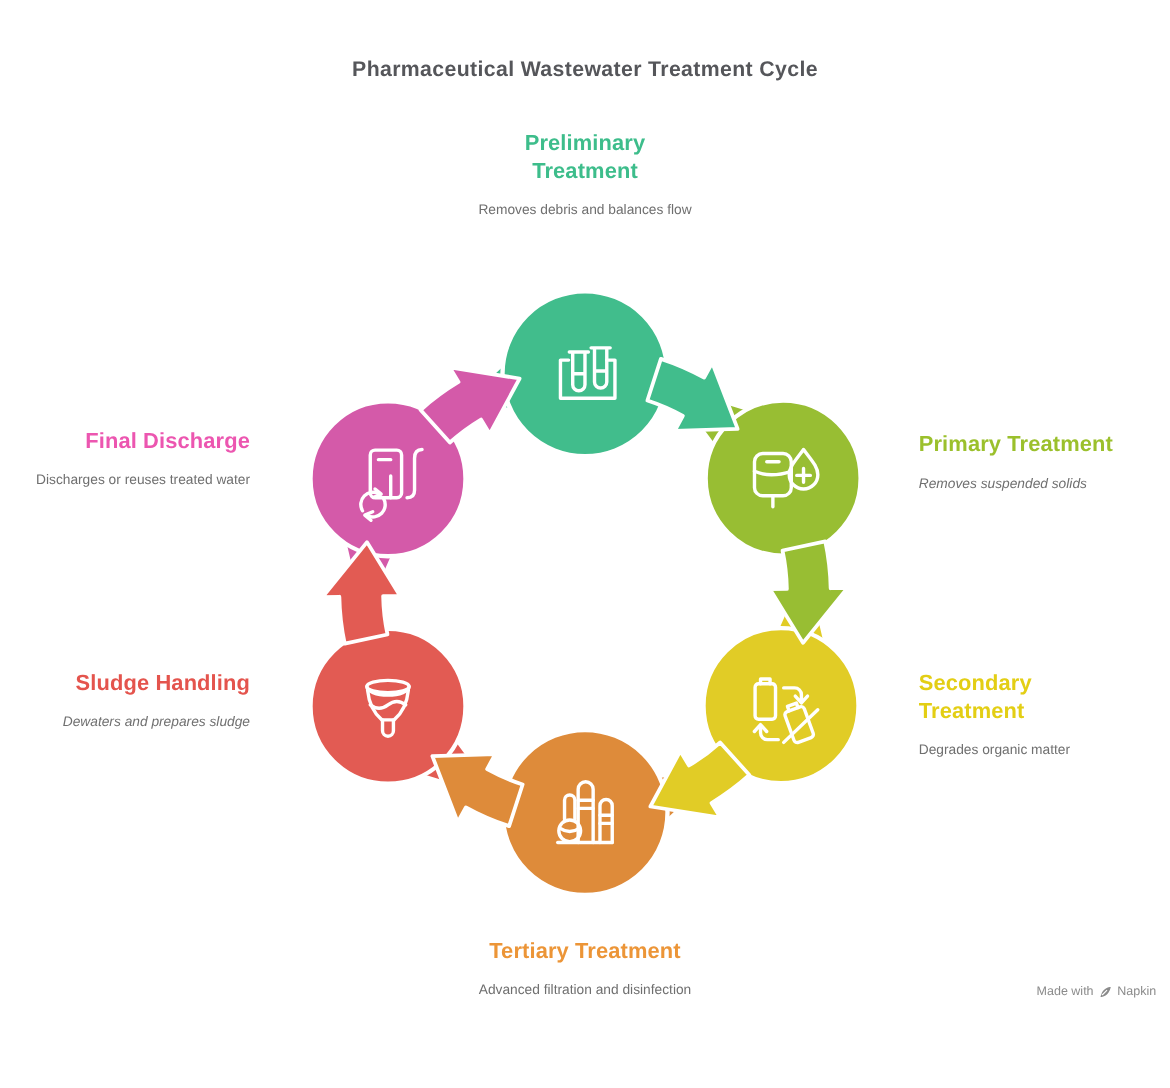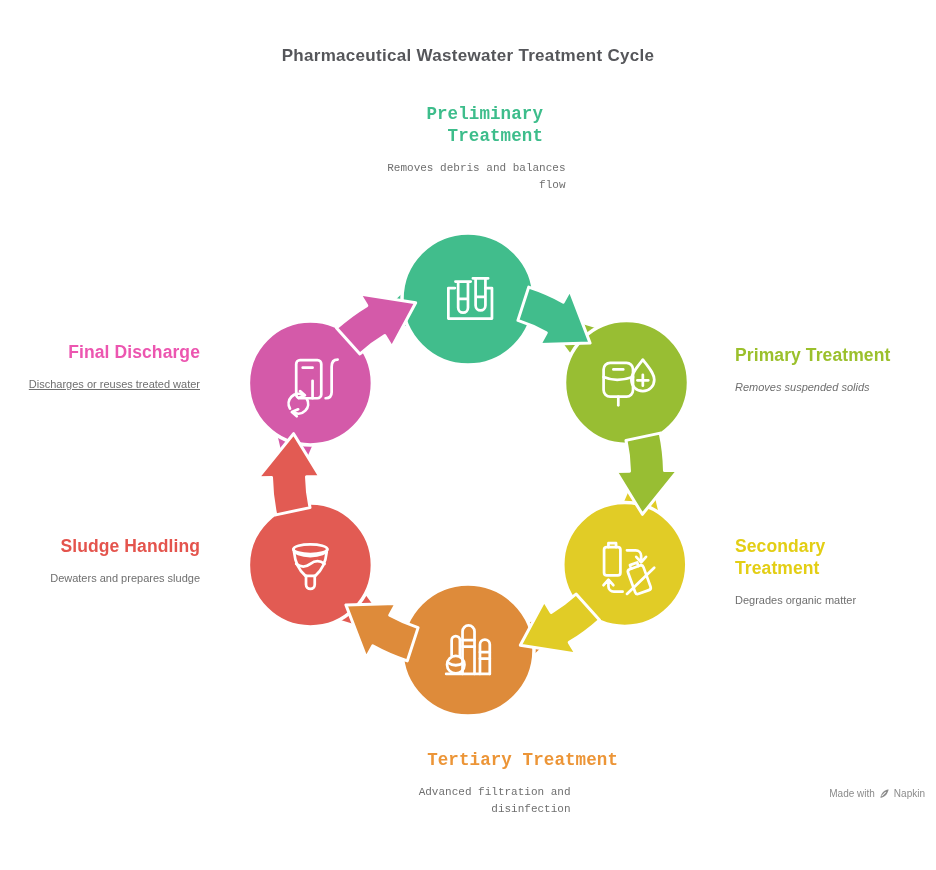--- a/index.html
+++ b/index.html
@@ -4,33 +4,33 @@
 <style>
   html,body{margin:0;padding:0;background:#ffffff;}
   body{width:936px;height:870px;overflow:hidden;font-family:"Liberation Sans",sans-serif;}
   .canvas{position:relative;width:936px;height:870px;background:#ffffff;}
   .diagram-title{position:absolute;left:0;top:46px;width:936px;margin:0;text-align:center;
     font-size:17px;font-weight:bold;letter-spacing:.3px;color:#55565A;}
   #cycle-svg{position:absolute;left:0;top:0;width:936px;height:870px;}
   .label{position:absolute;}
   .label h3{margin:0;font-size:17.5px;font-weight:bold;line-height:1.26;letter-spacing:.1px;}
   .label p{margin:13px 0 0;font-size:11px;line-height:1.52;color:#6F6F6F;}
-  .label.centered{text-align:right;font-family:Liberation Mono, monospace;}
+  .label.centered{text-align:center;}
   .label.right{text-align:right;}
   .label.top{left:318px;top:103px;width:300px;}
   .label.top h3{max-width:150px;margin:0 auto;}
   .label.top p{max-width:195px;margin-left:auto;margin-right:auto;}
   .label.primary{left:735px;top:344px;width:200px;}
   .label.primary p{max-width:170px;}
   .label.secondary{left:735px;top:535px;width:215px;}
   .label.secondary h3{max-width:125px;}
   .label.tertiary{left:318px;top:749px;width:300px;}
   .label.tertiary p{max-width:205px;margin-left:auto;margin-right:auto;}
   .label.sludge{right:736px;top:535px;width:230px;}
-  .label.sludge p{max-width:190px;margin-left:auto;}
+  .label.sludge p{max-width:190px;margin-left:auto;font-style:italic;}
   .label.final{right:736px;top:341px;width:230px;}
   .label.final p{max-width:175px;margin-left:auto;}
   .watermark{position:absolute;right:11px;top:788px;display:flex;align-items:center;gap:4px;
     font-size:10px;color:#8B8B8B;}
   .watermark svg{display:block;}
 </style>
 </head>
 <body>
 
 <div class="canvas">
@@ -145,21 +145,21 @@
     <p style="color: rgb(111, 111, 111);">Advanced filtration and disinfection</p>
   </div>
 
   <div class="label sludge right">
     <h3 style="color: rgb(228, 84, 77);">Sludge Handling</h3>
     <p style="color: rgb(111, 111, 111);">Dewaters and prepares sludge</p>
   </div>
 
   <div class="label final right">
     <h3 style="color: rgb(236, 86, 176);">Final Discharge</h3>
-    <p style="color: rgb(111, 111, 111); text-decoration: underline;">Discharges or reuses treated water</p>
+    <p style="color: rgb(111, 111, 111);">Discharges or reuses treated water</p>
   </div>
 
   <div class="watermark">
     <span>Made with</span>
     <svg width="11" height="11" viewBox="0 0 24 24">
       <path fill="#8B8B8B" d="M3 21c1.2-6.2 4.2-12 9.4-15C15.4 4.2 19 3.4 21 3.4c-.8 3.2-2 7-4.2 10-3 4.2-8 6.8-12 7.6H3zm3.2-2.4 9-9-1.4-1.4-9 9 2.4 1.4z"></path>
     </svg>
     <span>Napkin</span>
   </div>
 

